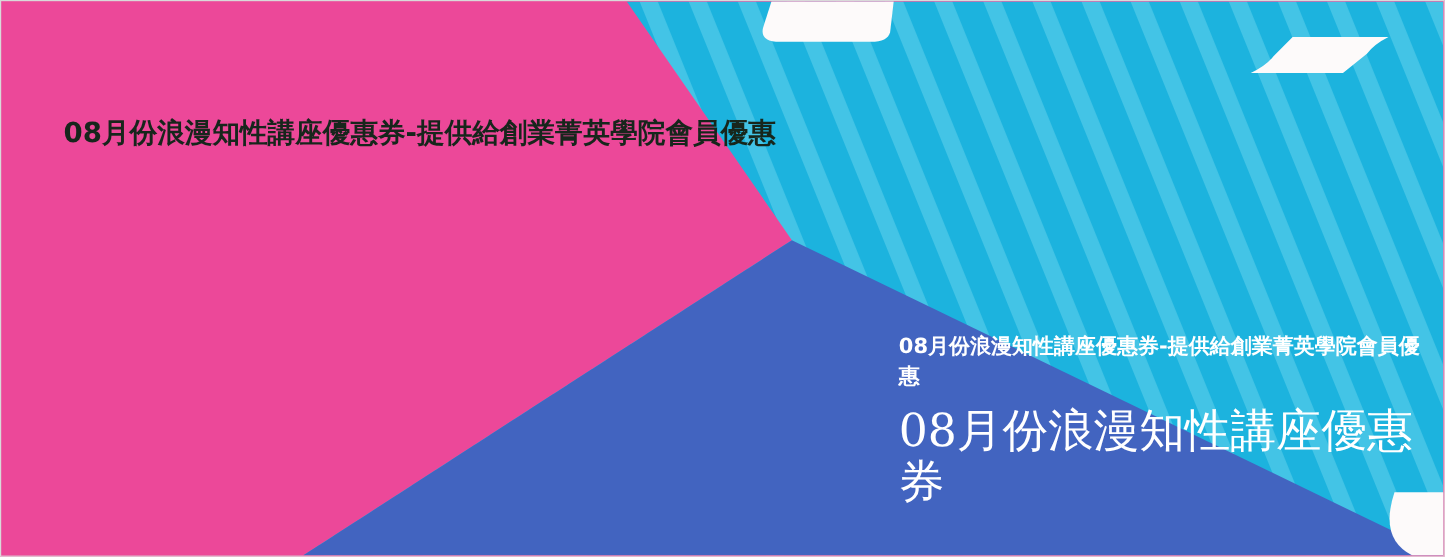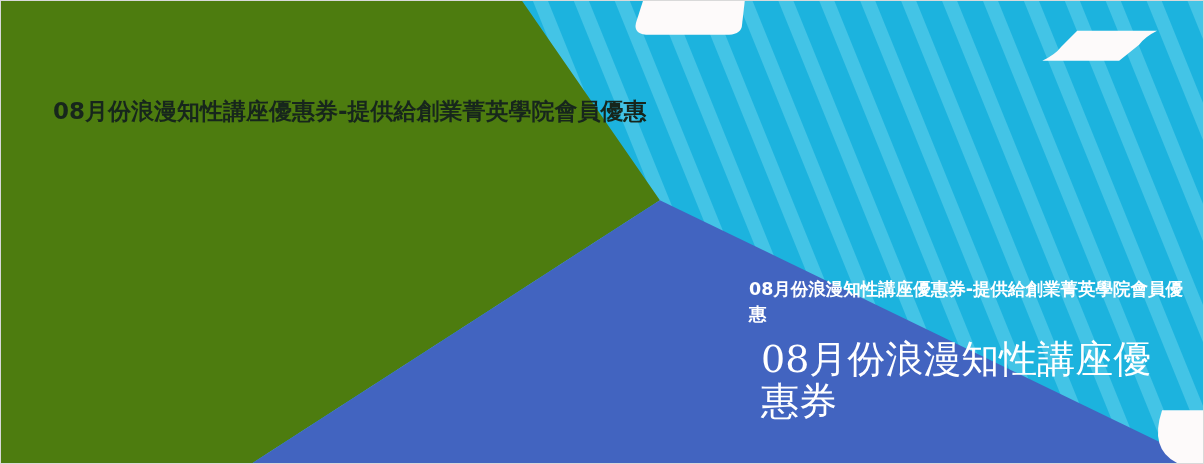--- a/index.html
+++ b/index.html
@@ -9,21 +9,21 @@
   }
   body {
     font-family: "Liberation Sans", sans-serif;
   }
 
   #slide {
     position: relative;
     width: 1204px;
     height: 464px;
     overflow: hidden;
-    background: #4d7c0f;
+    background: #ec4899;
     box-sizing: border-box;
     border: 1px solid #D9D9D9;
   }
 
   
   #art {
     position: absolute;
     inset: 0;
     width: 100%;
     height: 100%;
@@ -55,21 +55,21 @@
   }
   #right-subtitle {
     margin: 0;
     font-family: "DejaVu Sans", "Liberation Sans", sans-serif;
     font-weight: bold;
     font-size: 17.5px;
     line-height: 1.45;
     color: #FFFFFF;
   }
   #right-headline {
-    margin: 10px 0 0 12px;
+    margin: 10px 0 0 0;
     font-family: "DejaVu Serif", "Liberation Serif", serif;
     font-weight: normal;
     font-size: 38px;
     line-height: 1.12;
     color: #FFFFFF;
   }
 </style>
 </head>
 <body>
 

